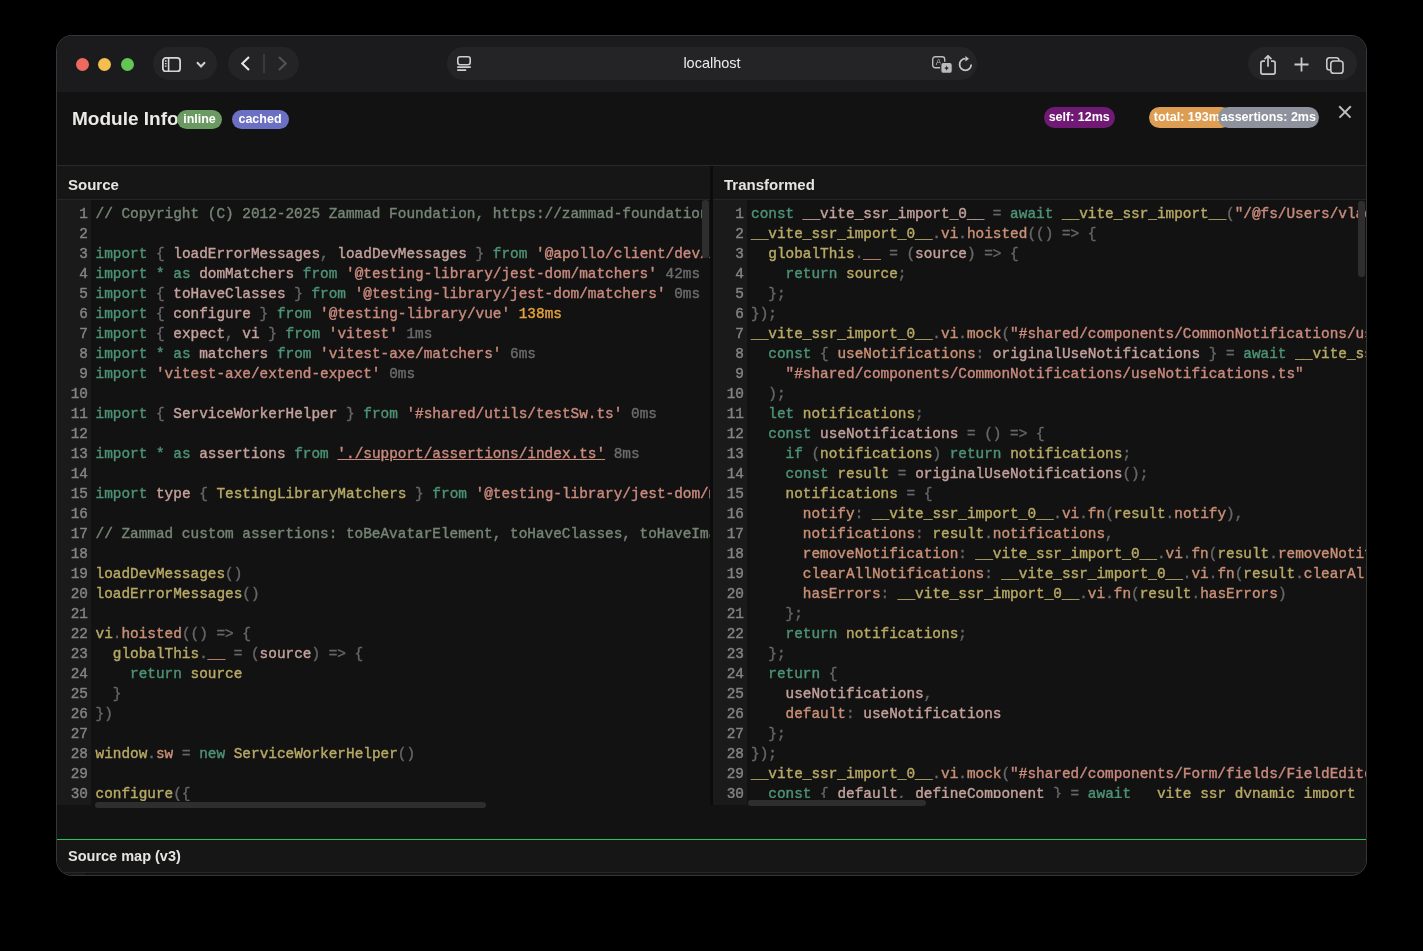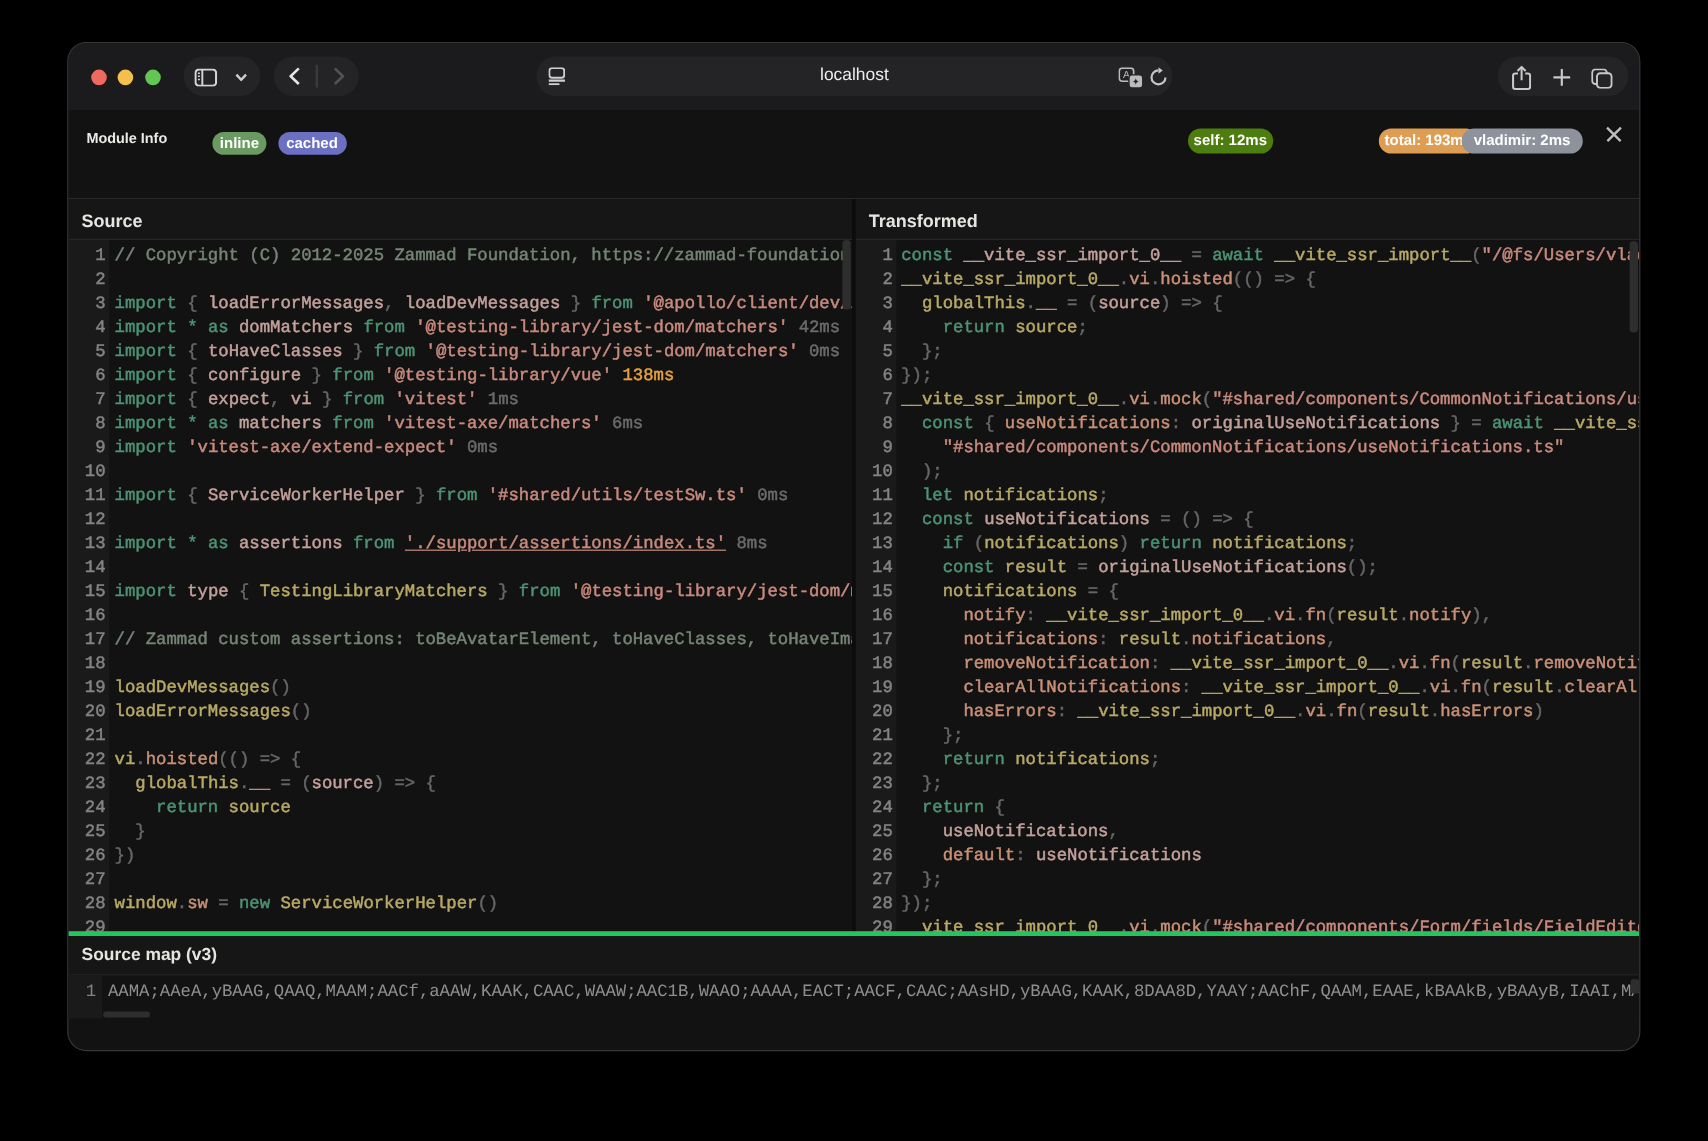--- a/index.html
+++ b/index.html
@@ -7,21 +7,21 @@
   background:#121212; border-radius:15px; overflow:hidden;
   box-shadow:0 0 0 1px #373737; }
 .chrome { position:absolute; left:0; top:0; width:100%; height:56px; background:#1b1b1d; }
 .dot { position:absolute; top:21.5px; width:13px; height:13px; border-radius:50%; }
 .pill { position:absolute; top:10.5px; height:33px; border-radius:16.5px; background:#242427; }
 svg { display:block; position:absolute; }
 .urltext { position:absolute; top:0; width:100%; height:33px; line-height:33px; text-align:center;
   color:#ededed; font-size:14.5px; }
 
 .hdr { position:absolute; left:0; top:56px; width:100%; height:73px; background:#121212; }
-.title { position:absolute; left:15px; top:16px; font-size:12px; font-weight:bold; color:#eceae6; }
+.title { position:absolute; left:15px; top:16px; font-size:19px; font-weight:bold; color:#eceae6; }
 .badge { position:absolute; top:18px; height:18.5px; line-height:18.5px; border-radius:9.5px;
   font-size:12.5px; font-weight:bold; color:#fff; text-align:center; }
 .path { position:absolute; left:16px; top:40px; font-family:"Liberation Mono",monospace;
   font-size:14.3px; color:#9d9d9d; }
 .tbadge { position:absolute; top:15px; height:20.5px; line-height:20.5px; border-radius:10.5px;
   font-size:12.5px; font-weight:bold; color:#fff; text-align:center; }
 
 .panes { position:absolute; left:0; top:129px; width:100%; height:640px; border-top:1px solid #2a2a2a; }
 .pane { position:absolute; top:0; height:100%; overflow:hidden; }
 .ptitle { position:absolute; left:0; top:0; width:100%; height:34px; background:#161616;
@@ -35,21 +35,21 @@
 .code { color:#dbd7ca; }
 i { font-style:normal; }
 .k { color:#4d9375; } .v { color:#b8a965; } .f { color:#c99076; }
 .s { color:#c98a7d; } .p { color:#c4a19b; } .o { color:#666666; }
 .c { color:#758575; } .m { color:#6b6b6b; }
 .hl { color:#e6a23c; font-weight:normal; }
 .u { text-decoration:underline; }
 .divider { position:absolute; left:653px; top:0; width:3px; height:100%; background:#0c0c0c; }
 .sbar { position:absolute; background:#2e2e2e; border-radius:3px; }
 
-.smap { position:absolute; left:0; top:740px; width:100%; height:70px; border-top:4px solid #22c55e; }
+.smap { position:absolute; left:0; top:803px; width:100%; height:70px; border-top:1px solid #22c55e; }
 .smtitle { position:absolute; left:0; top:0; width:100%; height:33px; background:#161616;
   border-bottom:1px solid #262626; color:#e7e5e1; font-size:14.5px; font-weight:bold;
   line-height:33px; padding-left:11px; }
 .smbody { position:absolute; left:0; top:33px; width:100%; height:36px; background:#121212; overflow:hidden; }
 .smgut { position:absolute; left:0; top:0; width:28px; height:36px; background:#1a1a1a; }
 .smnum { position:absolute; left:0; top:0; width:23px; text-align:right; font-family:"Liberation Mono",monospace; font-size:14.4px; color:#848484; line-height:28px; }
 .smtext { position:absolute; left:33px; top:0; font-family:"Liberation Mono",monospace;
   font-size:14.4px; color:#8f8f8f; line-height:28px; white-space:pre; }
 .x { position:absolute; left:1281px; top:13px; width:14px; height:14px; }
 .x:before,.x:after { content:""; position:absolute; left:-1px; top:6.2px; width:16px; height:1.6px;
@@ -120,23 +120,23 @@
     <svg style="left:1269px;top:21px" width="18" height="17" viewBox="0 0 18 17">
       <rect x="0.8" y="0.8" width="12.2" height="12.2" rx="2.8" fill="none" stroke="#c9c9c9" stroke-width="1.6"></rect>
       <rect x="4.8" y="4" width="12.2" height="12.2" rx="2.8" fill="#242427" stroke="#c9c9c9" stroke-width="1.6"></rect>
     </svg>
   </div>
 
   <div class="hdr">
     <div class="title">Module Info</div>
     <div class="badge" style="left:120px;width:45px;background:#6a9a62">inline</div>
     <div class="badge" style="left:174.5px;width:57px;background:#6b70c2">cached</div>
-    <div class="tbadge" style="left:933px;width:70.5px;background:#4d7c0f">self: 12ms</div>
+    <div class="tbadge" style="left:987px;width:70.5px;background:#701a75">self: 12ms</div>
     <div class="tbadge" style="left:1092px;width:82.5px;background:#dd9e54">total: 193ms</div>
-    <div class="tbadge" style="left:1160.6px;width:101.5px;background:#8e929c">vladimir: 2ms</div>
+    <div class="tbadge" style="left:1160.6px;width:101.5px;background:#8e929c">assertions: 2ms</div>
     <div class="x"></div>
   </div>
 
   <div class="panes">
 
   <div class="pane" style="left:0px;width:653px">
     <div class="ptitle" style="padding-left:11px">Source</div>
     <div class="gutter" style="width:34px"></div>
     <div class="pbody" style="height:601px">
       <pre class="nums" style="width:31px">1

